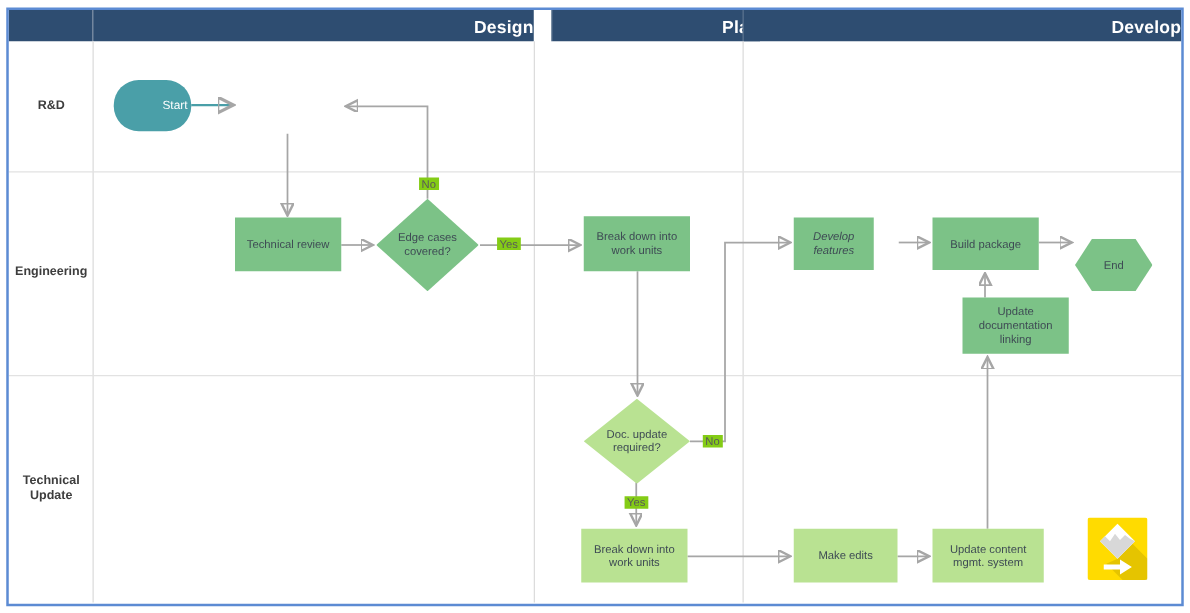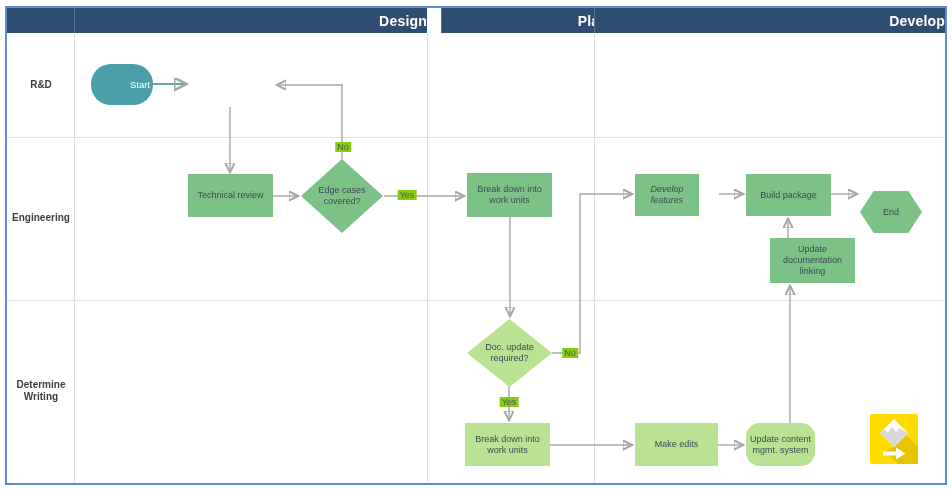--- a/index.html
+++ b/index.html
@@ -73,21 +73,21 @@
   <div class="hline" style="left:7px;top:137px;width:938px;"></div>
   <div class="hline" style="left:7px;top:300px;width:938px;"></div>
 
   <div class="lane-label" style="top:33px;height:104px;">
     <span>R&amp;D</span>
   </div>
   <div class="lane-label" style="top:137px;height:163px;">
     <span>Engineering</span>
   </div>
   <div class="lane-label" style="top:300px;height:182px;">
-    <span>Determine Writing</span>
+    <span>Technical Update</span>
   </div>
 
   <svg id="wires" viewBox="0 0 952 490">
     <defs>
       <marker id="arrGray" markerWidth="8" markerHeight="8" refX="6" refY="3.5" orient="auto">
         <path d="M0,0 L7,3.5 L0,7 Z" fill="#A6A6A6" stroke="none"></path>
       </marker>
       <marker id="arrTeal" markerWidth="8" markerHeight="8" refX="6" refY="3.5" orient="auto">
         <path d="M0,0 L7,3.5 L0,7 Z" fill="#4A9FA8" stroke="none"></path>
       </marker>
@@ -151,21 +151,21 @@
   </div>
 
   <div class="node glight" style="left:465px;top:423px;width:85px;height:43px;">
     <span>Break down into work units</span>
   </div>
 
   <div class="node glight" style="left:635px;top:423px;width:83px;height:43px;">
     <span>Make edits</span>
   </div>
 
-  <div class="node glight" style="left:746px;top:423px;width:69px;height:43px;border-radius:14px;">
+  <div class="node glight" style="left:746px;top:423px;width:89px;height:43px;">
     <span>Update content mgmt. system</span>
   </div>
 
   <svg id="logo" viewBox="0 0 48 50">
     <rect x="0" y="0" width="48" height="50" rx="2" fill="#FFDB00"></rect>
     <polygon points="36,21 48,33 48,50 28,50 15,37 24,33" fill="#000000" opacity="0.10"></polygon>
     <polygon points="24,5 38,19 24,33 10,19" fill="#ffffff"></polygon>
     <polygon points="10,19 14,15 18,19 22,13 26,18 30,14 34,17 38,19 24,33" fill="#D8D8D8"></polygon>
     <polygon points="13,37.5 26,37.5 26,33.5 35.5,39.5 26,45.5 26,41.5 13,41.5" fill="#ffffff"></polygon>
   </svg>

